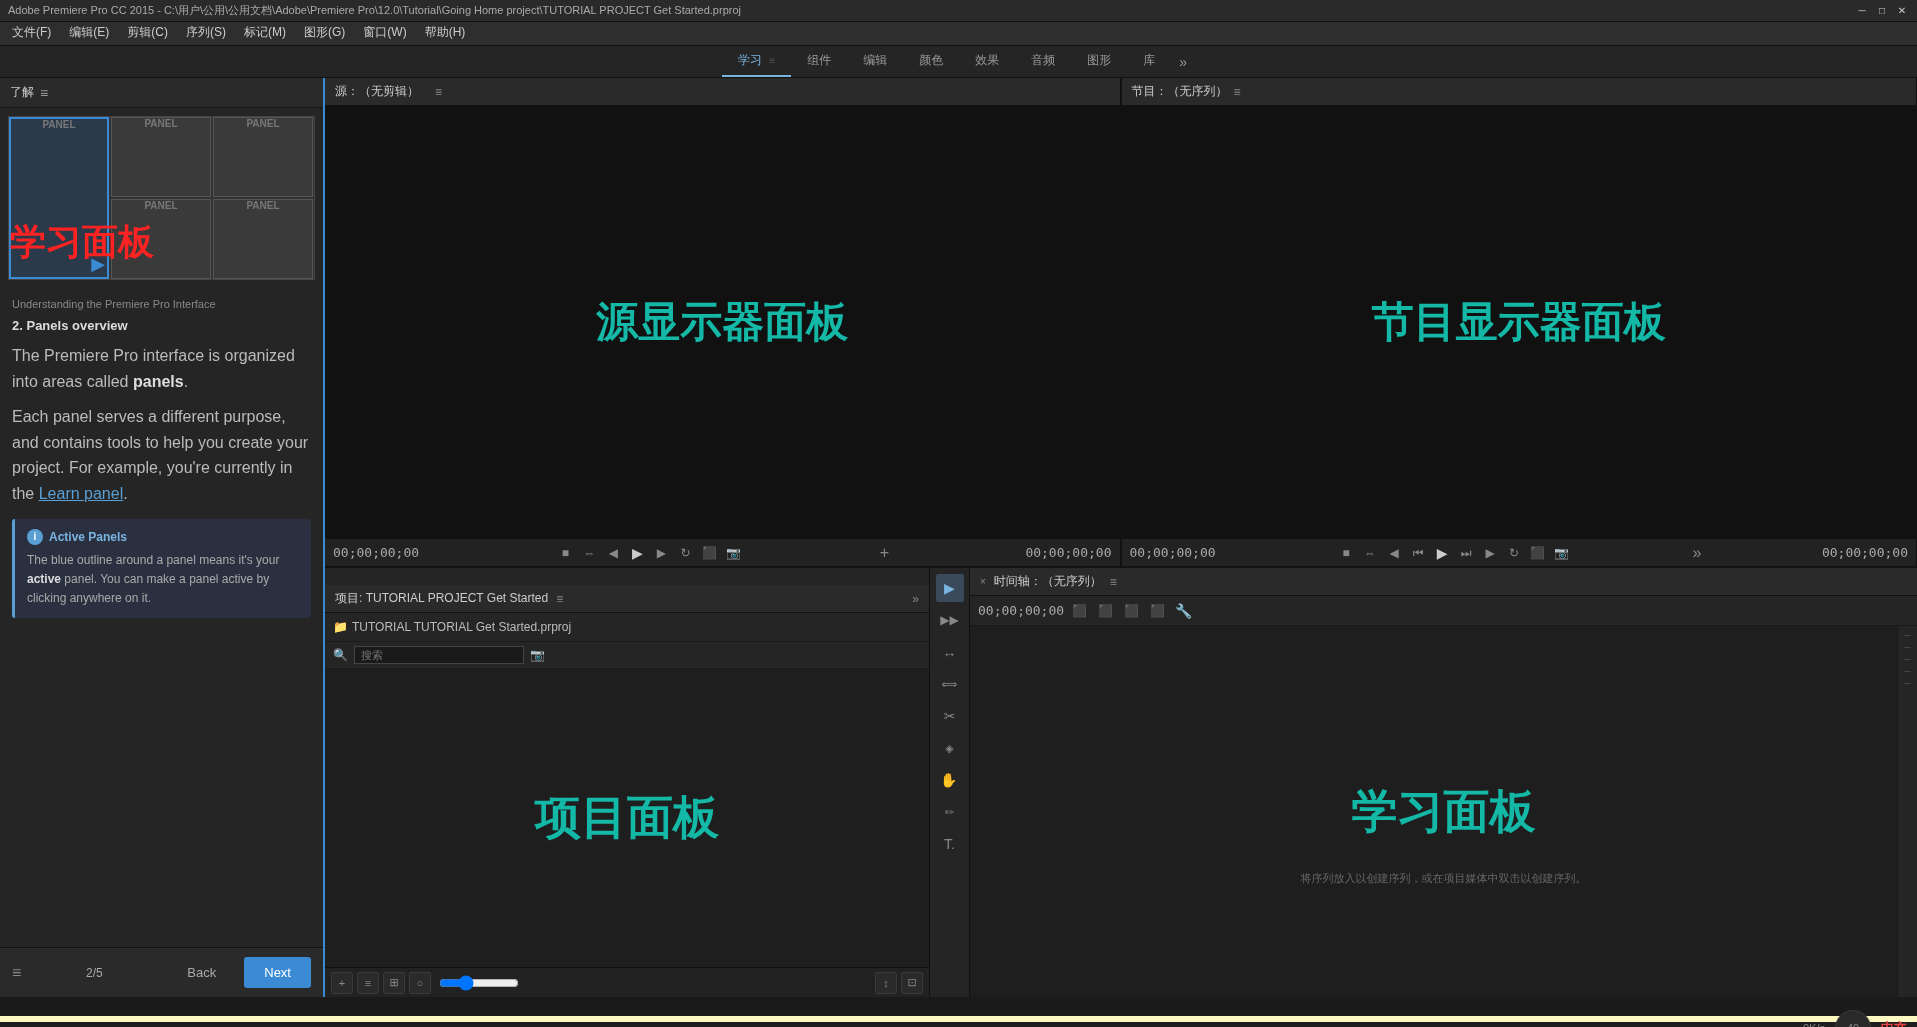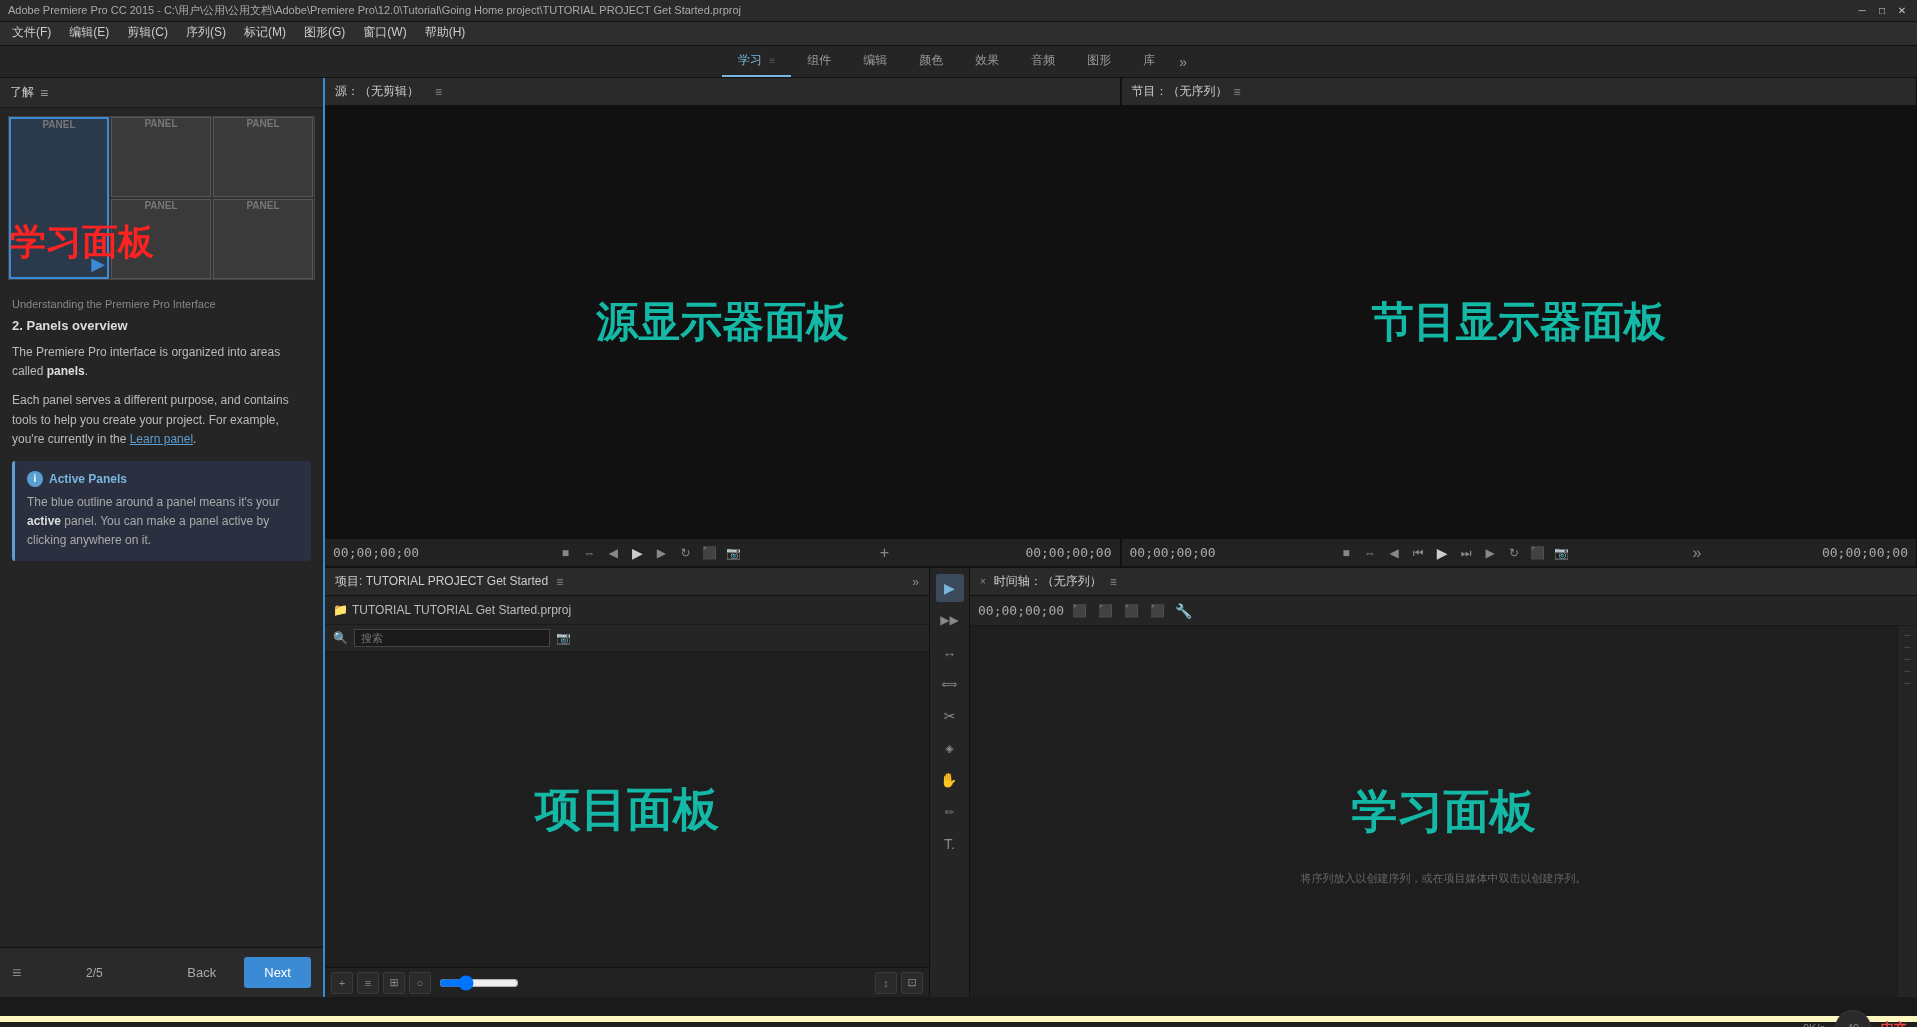--- a/index.html
+++ b/index.html
@@ -178,21 +178,21 @@
       color: #888;
       margin-bottom: 8px;
     }
     .section-title {
       font-size: 13px;
       font-weight: bold;
       color: #ddd;
       margin-bottom: 10px;
     }
     .learn-text {
-      font-size: 12px;
+      font-size: 16px;
       color: #bbb;
       line-height: 1.6;
       margin-bottom: 10px;
     }
     .learn-text .bold { font-weight: bold; color: #ddd; }
     .learn-text .link { color: #5a9fd4; text-decoration: underline; cursor: pointer; }
 
     
     .info-box {
       background: #2a3040;
@@ -336,20 +336,21 @@
     .project-header {
       background: #2a2a2a;
       padding: 5px 10px;
       display: flex;
       align-items: center;
       justify-content: space-between;
       border-bottom: 1px solid #111;
       font-size: 12px;
       color: #ccc;
       height: 28px;
+      margin-top: 17px;
     }
     .project-header-left {
       display: flex;
       align-items: center;
       gap: 4px;
     }
     .project-content {
       padding: 4px 8px;
       border-bottom: 1px solid #1a1a1a;
     }
@@ -367,21 +368,21 @@
       padding: 4px 8px;
       border-bottom: 1px solid #1a1a1a;
       gap: 6px;
     }
     .search-input {
       background: #1a1a1a;
       border: 1px solid #444;
       color: #ccc;
       padding: 2px 6px;
       font-size: 11px;
-      width: 196px;
+      width: 170px;
     }
     .project-viewer-area {
       flex: 1;
       background: #1e1e1e;
       position: relative;
       display: flex;
       align-items: center;
       justify-content: center;
     }
     .project-footer {

